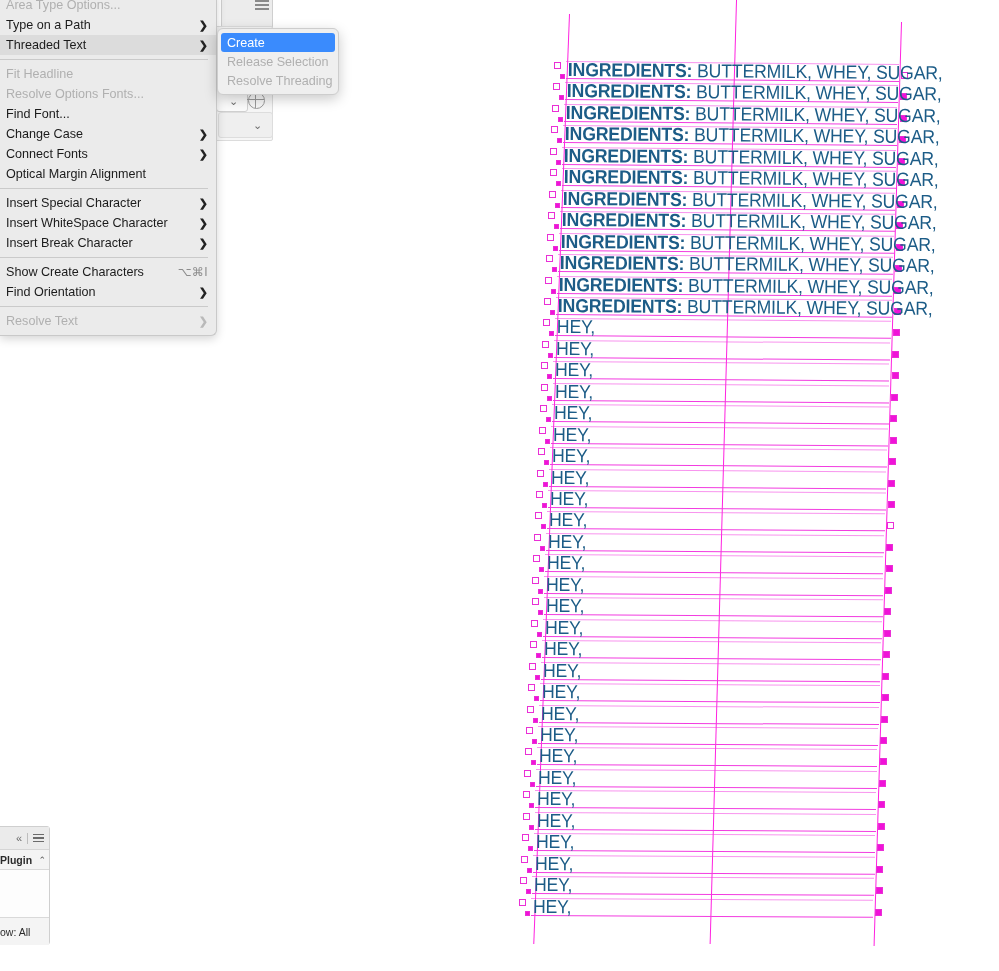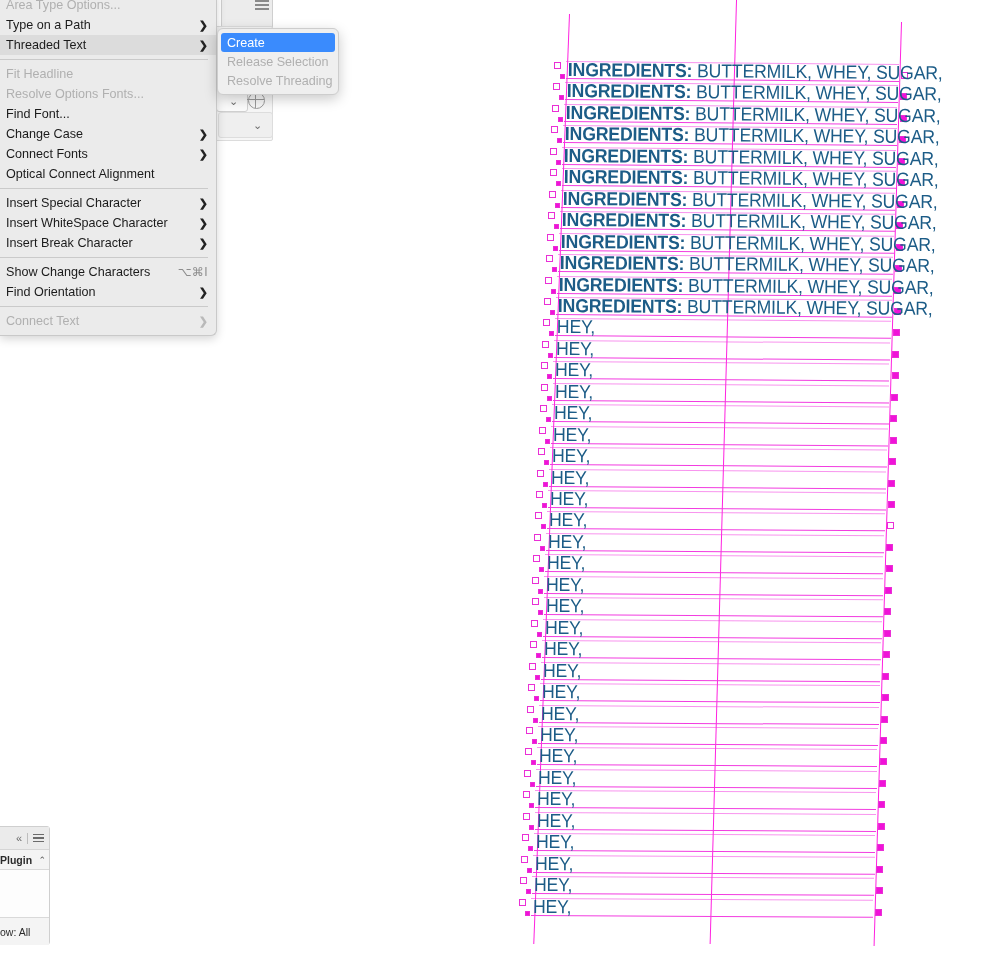--- a/index.html
+++ b/index.html
@@ -558,47 +558,47 @@
       </div>
       <div class="mi">
         <span class="lbl">Change Case</span>
         <span class="arw">❯</span>
       </div>
       <div class="mi">
         <span class="lbl">Connect Fonts</span>
         <span class="arw">❯</span>
       </div>
       <div class="mi">
-        <span class="lbl">Optical Connect Alignment</span>
+        <span class="lbl">Optical Margin Alignment</span>
       </div>
       <div class="msep"></div>
       <div class="mi">
         <span class="lbl">Insert Special Character</span>
         <span class="arw">❯</span>
       </div>
       <div class="mi">
         <span class="lbl">Insert WhiteSpace Character</span>
         <span class="arw">❯</span>
       </div>
       <div class="mi">
         <span class="lbl">Insert Break Character</span>
         <span class="arw">❯</span>
       </div>
       <div class="msep"></div>
       <div class="mi">
-        <span class="lbl">Show Change Characters</span>
+        <span class="lbl">Show Create Characters</span>
         <span class="sc">⌥⌘I</span>
       </div>
       <div class="mi">
         <span class="lbl">Find Orientation</span>
         <span class="arw">❯</span>
       </div>
       <div class="msep"></div>
       <div class="mi disabled">
-        <span class="lbl">Connect Text</span>
+        <span class="lbl">Resolve Text</span>
         <span class="arw">❯</span>
       </div>
     </div>
 
   <div id="submenu">
       <div class="smi sel">
         <span>Create</span>
       </div>
       <div class="smi disabled">
         <span>Release Selection</span>

